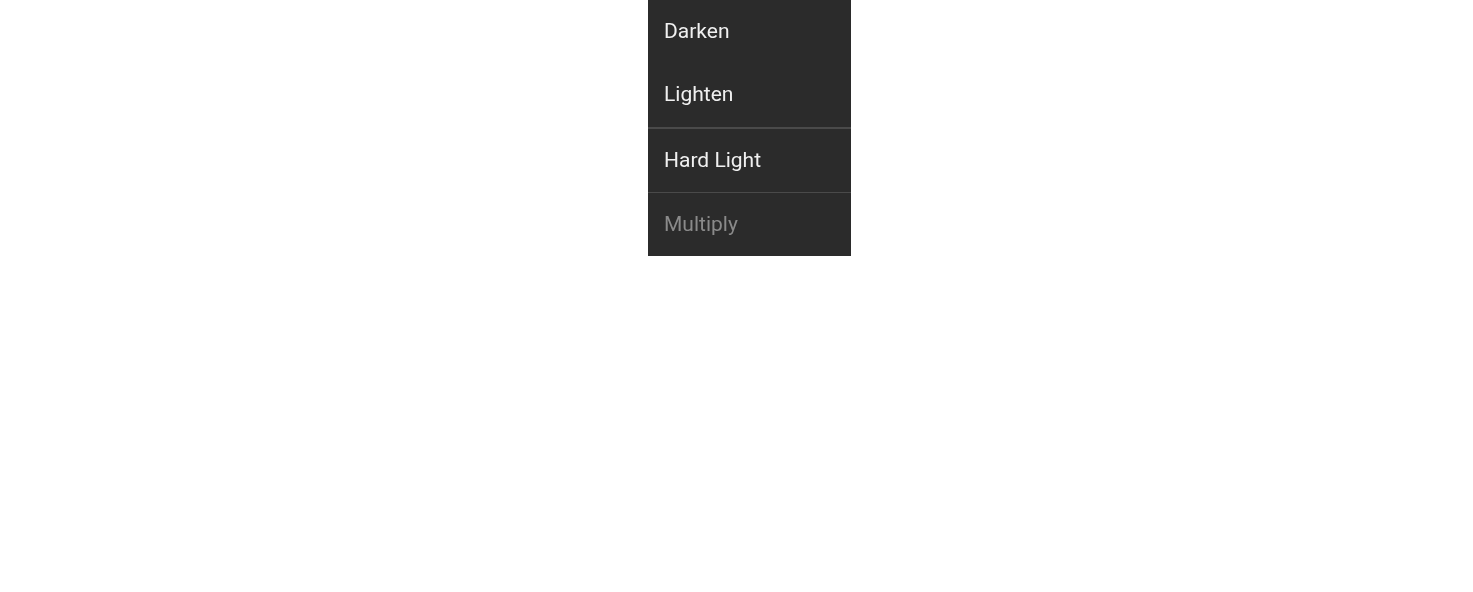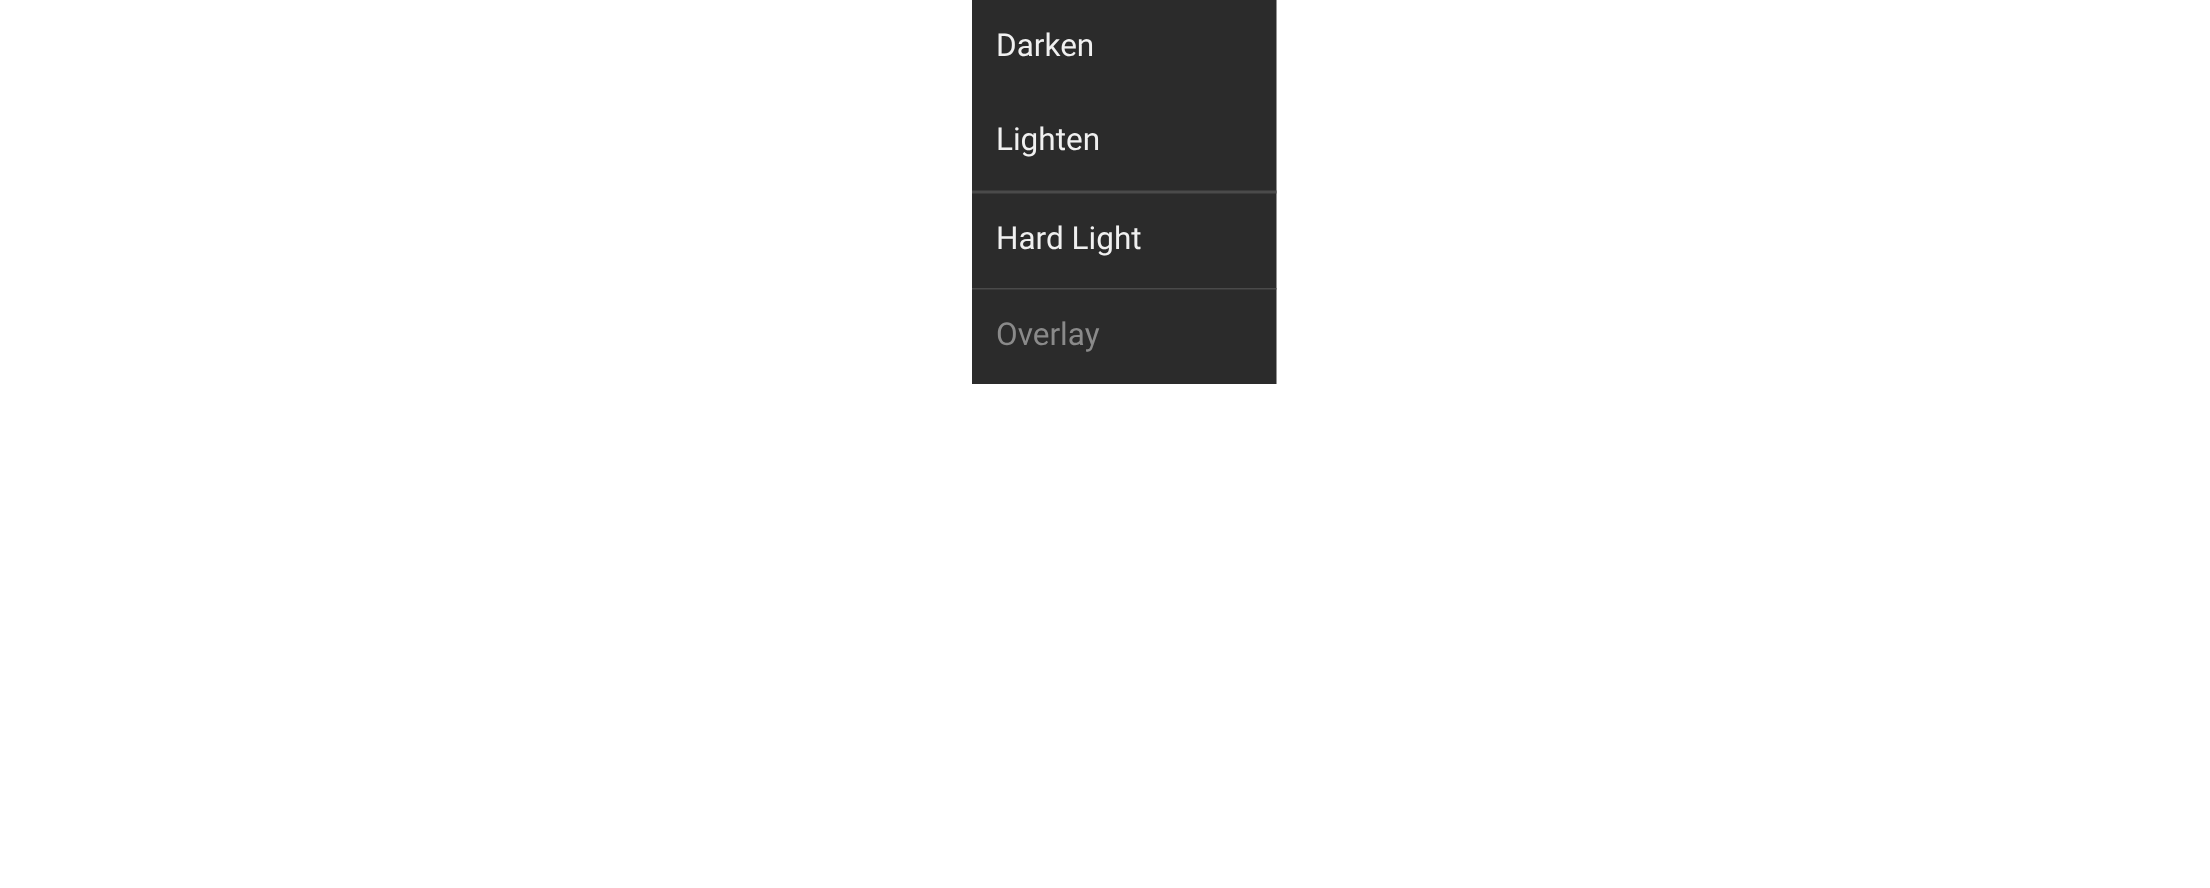--- a/index.html
+++ b/index.html
@@ -58,16 +58,16 @@
 
   <div class="menu-divider"></div>
 
   <div class="menu-item">
     <span>Hard Light</span>
   </div>
 
   <div class="menu-divider"></div>
 
   <div class="menu-item disabled">
-    <span>Overlay</span>
+    <span>Multiply</span>
   </div>
 
 </div>
 
 </body></html>

